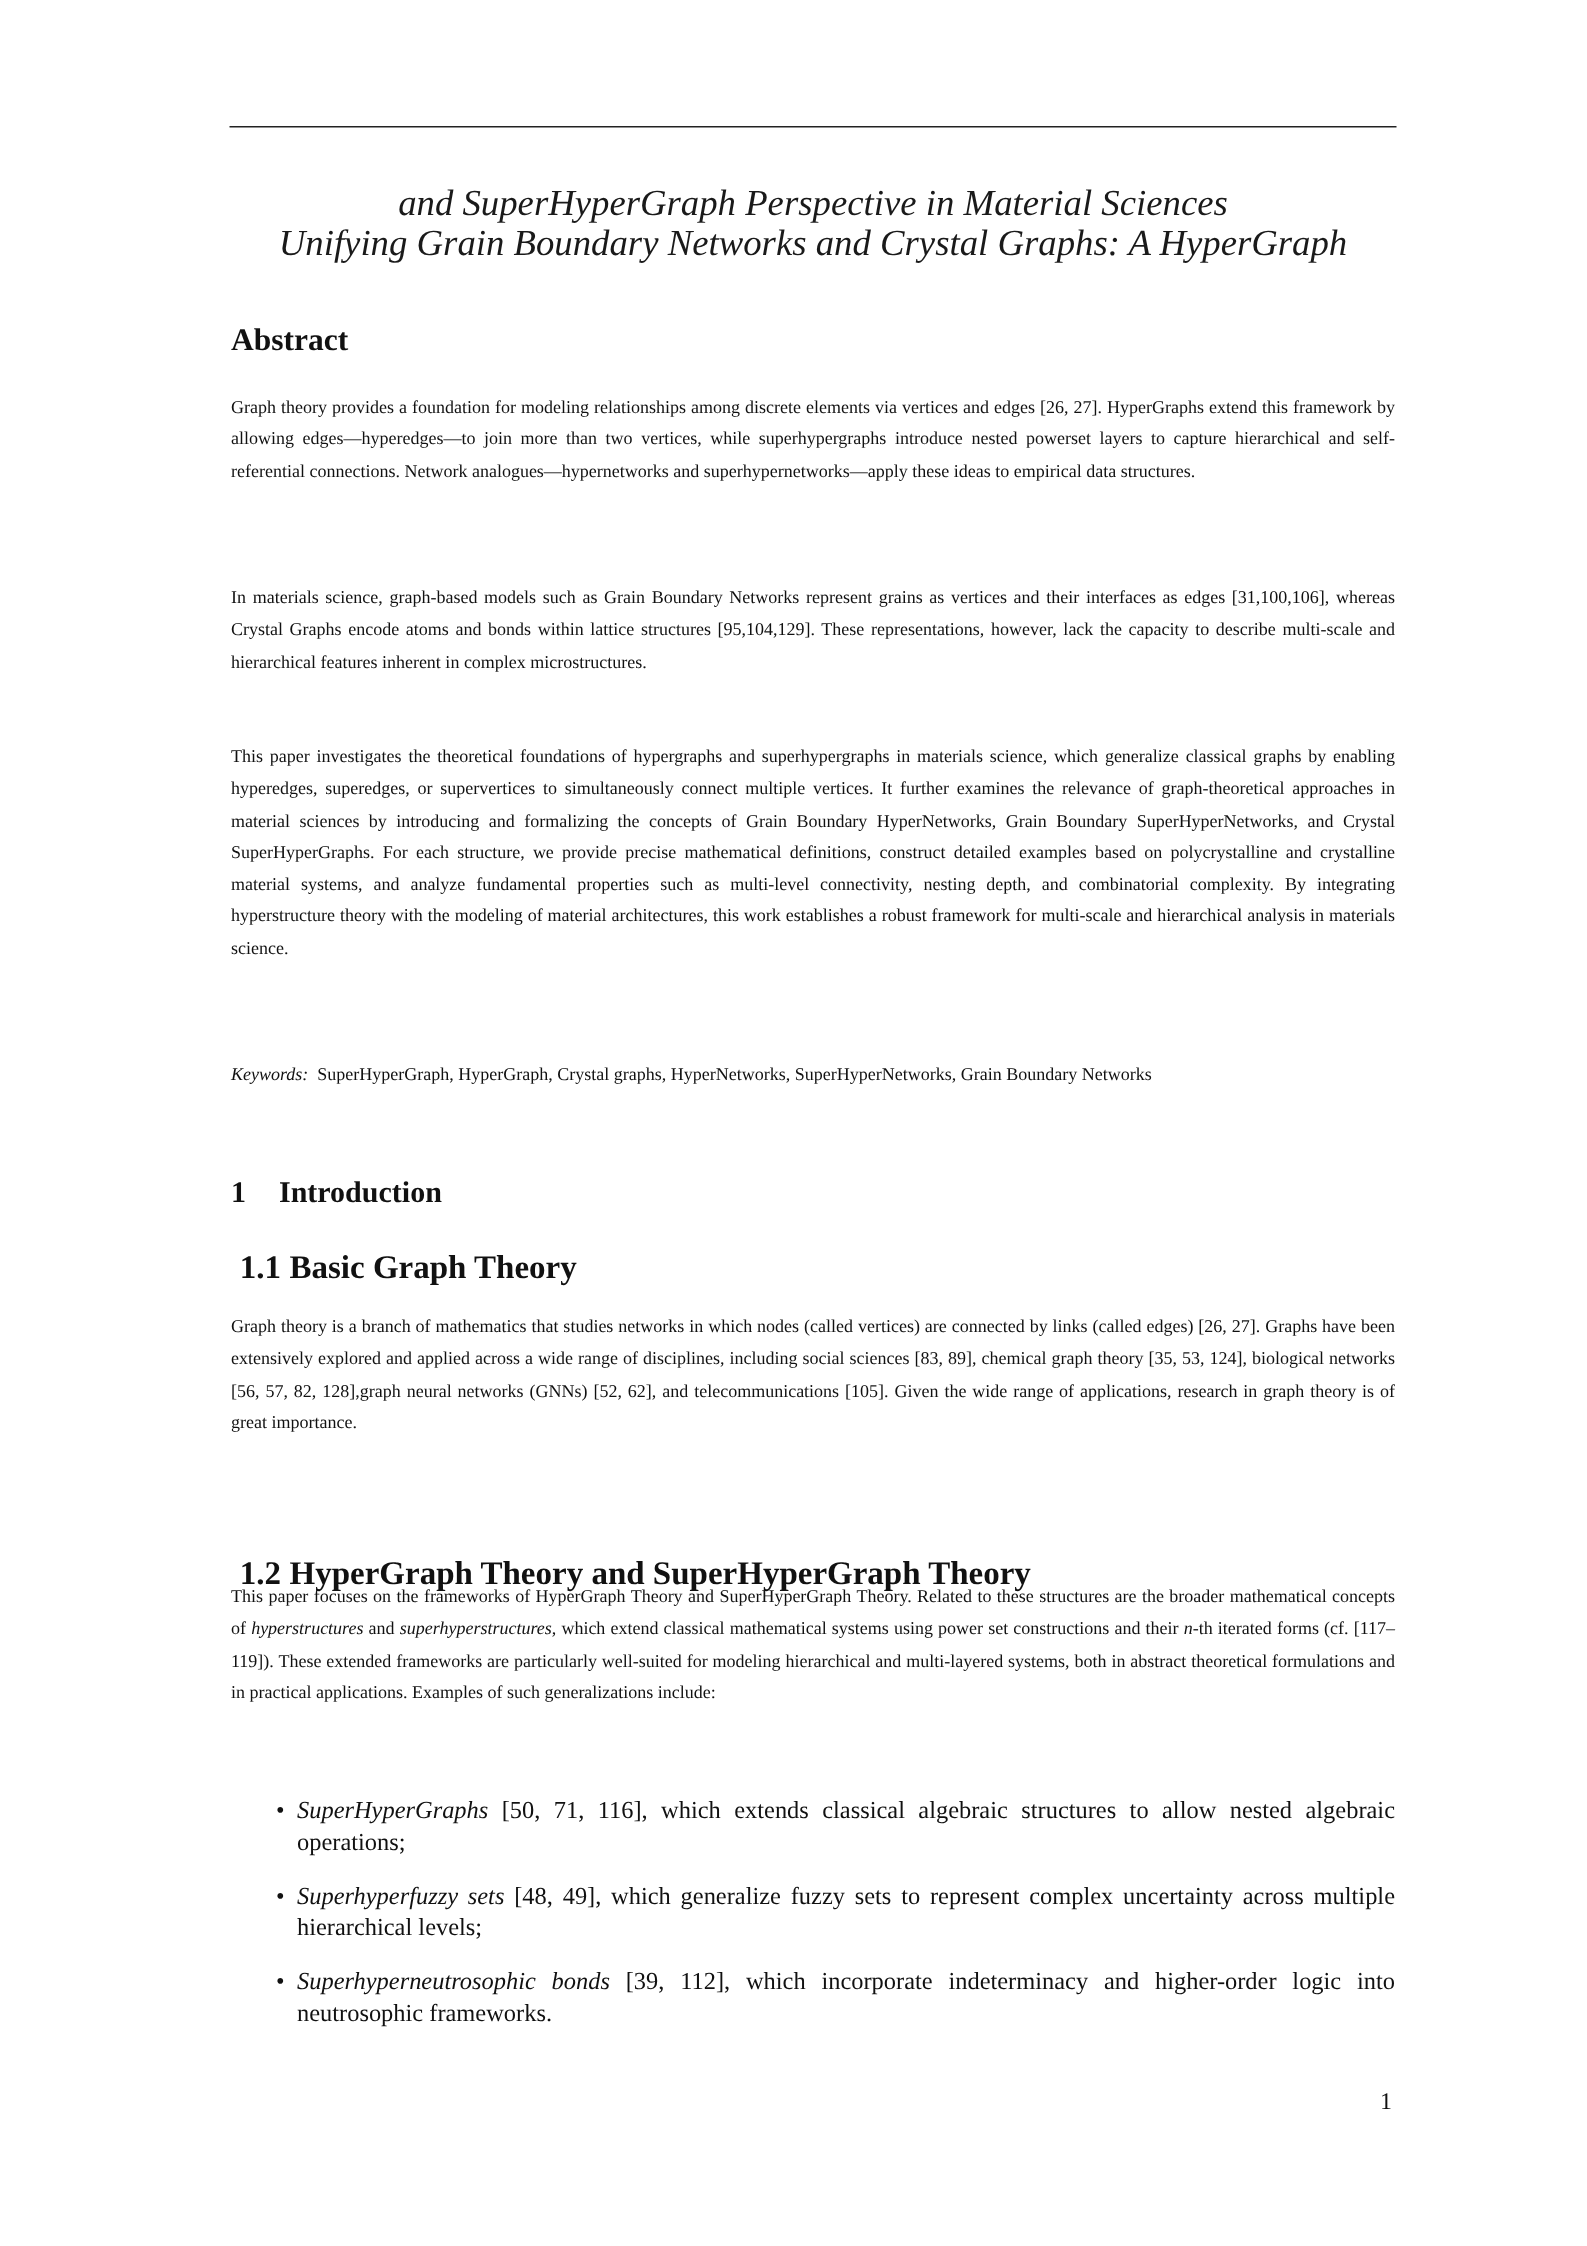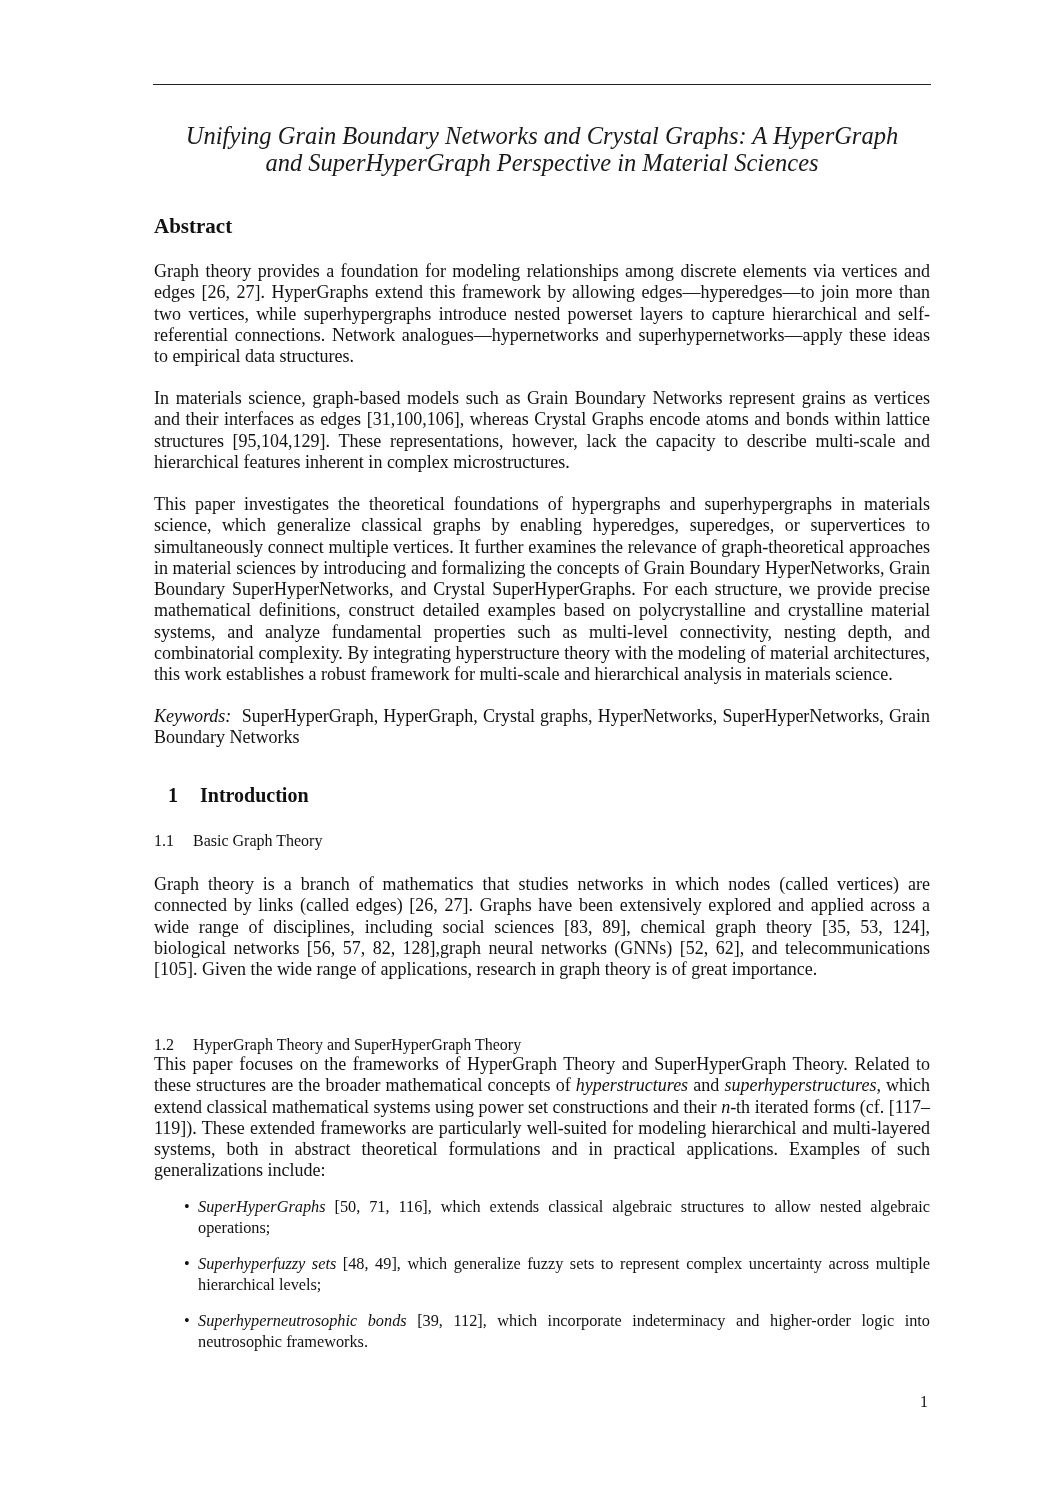--- a/index.html
+++ b/index.html
@@ -9,43 +9,43 @@
     }
     .rule { position: absolute; left: 153px; top: 84px; width: 778px; height: 1px; background: #222; }
     .title {
       position: absolute; left: 153px; top: 122px; width: 778px;
       text-align: center; font-style: italic; font-size: 24.5px; line-height: 27px; color: #1a1a1a;
     }
     .title span { display: block; }
     .h-abstract { position: absolute; left: 154px; top: 214px; font-weight: bold; font-size: 21px; }
     .para {
       position: absolute; left: 154px; width: 776px;
-      font-size: 18px; line-height: 21.3px; text-align: justify; margin: 0;
+      font-size: 12px; line-height: 21.3px; text-align: justify; margin: 0;
     }
-    .h1 { position: absolute; left: 168px; top: 784px; font-weight: bold; font-size: 20px; }
+    .h1 { position: absolute; left: 154px; top: 784px; font-weight: bold; font-size: 20px; }
     .h1 .num { display: inline-block; width: 32px; }
-    .h2 { position: absolute; left: 154px; font-weight: normal; font-size: 16px; }
+    .h2 { position: absolute; left: 154px; font-weight: bold; font-size: 22px; text-align: center; }
     .h2 .num { display: inline-block; width: 39px; }
     .bullets { position: absolute; left: 154px; top: 1196px; width: 776px; margin: 0; padding: 0; list-style: none; }
     .bullets li {
       position: relative; padding-left: 44px; font-size: 16.3px; line-height: 21.3px;
       text-align: justify; margin-bottom: 14.5px;
     }
     .bullets li .dot { position: absolute; left: 30px; top: 0; }
     .pagenum { position: absolute; left: 920px; top: 1393px; font-size: 16px; }
     em { font-style: italic; margin-top: 18px; }
   </style>
 </head>
 <body>
 
 <div class="rule"></div>
 
 <div class="title">
+  <span>and SuperHyperGraph Perspective in Material Sciences</span>
   <span>Unifying Grain Boundary Networks and Crystal Graphs: A HyperGraph</span>
-  <span>and SuperHyperGraph Perspective in Material Sciences</span>
 </div>
 
 <div class="h-abstract">Abstract</div>
 
 <p class="para" style="top:261px;">Graph theory provides a foundation for modeling relationships among discrete elements via vertices and edges [26, 27]. HyperGraphs extend this framework by allowing edges—hyperedges—to join more than two vertices, while superhypergraphs introduce nested powerset layers to capture hierarchical and self-referential connections. Network analogues—hypernetworks and superhypernetworks—apply these ideas to empirical data structures.</p>
 <p class="para" style="top:388px;">In materials science, graph-based models such as Grain Boundary Networks represent grains as vertices and their interfaces as edges [31,100,106], whereas Crystal Graphs encode atoms and bonds within lattice structures [95,104,129]. These representations, however, lack the capacity to describe multi-scale and hierarchical features inherent in complex microstructures.</p>
 <p class="para" style="top:494px;">This paper investigates the theoretical foundations of hypergraphs and superhypergraphs in materials science, which generalize classical graphs by enabling hyperedges, superedges, or supervertices to simultaneously connect multiple vertices. It further examines the relevance of graph-theoretical approaches in material sciences by introducing and formalizing the concepts of Grain Boundary HyperNetworks, Grain Boundary SuperHyperNetworks, and Crystal SuperHyperGraphs. For each structure, we provide precise mathematical definitions, construct detailed examples based on polycrystalline and crystalline material systems, and analyze fundamental properties such as multi-level connectivity, nesting depth, and combinatorial complexity. By integrating hyperstructure theory with the modeling of material architectures, this work establishes a robust framework for multi-scale and hierarchical analysis in materials science.</p>
 
 <p class="para" style="top:706px;"><em>Keywords:</em>&nbsp; <span>SuperHyperGraph, HyperGraph, Crystal graphs, HyperNetworks, SuperHyperNetworks, Grain Boundary Networks</span></p>
 

